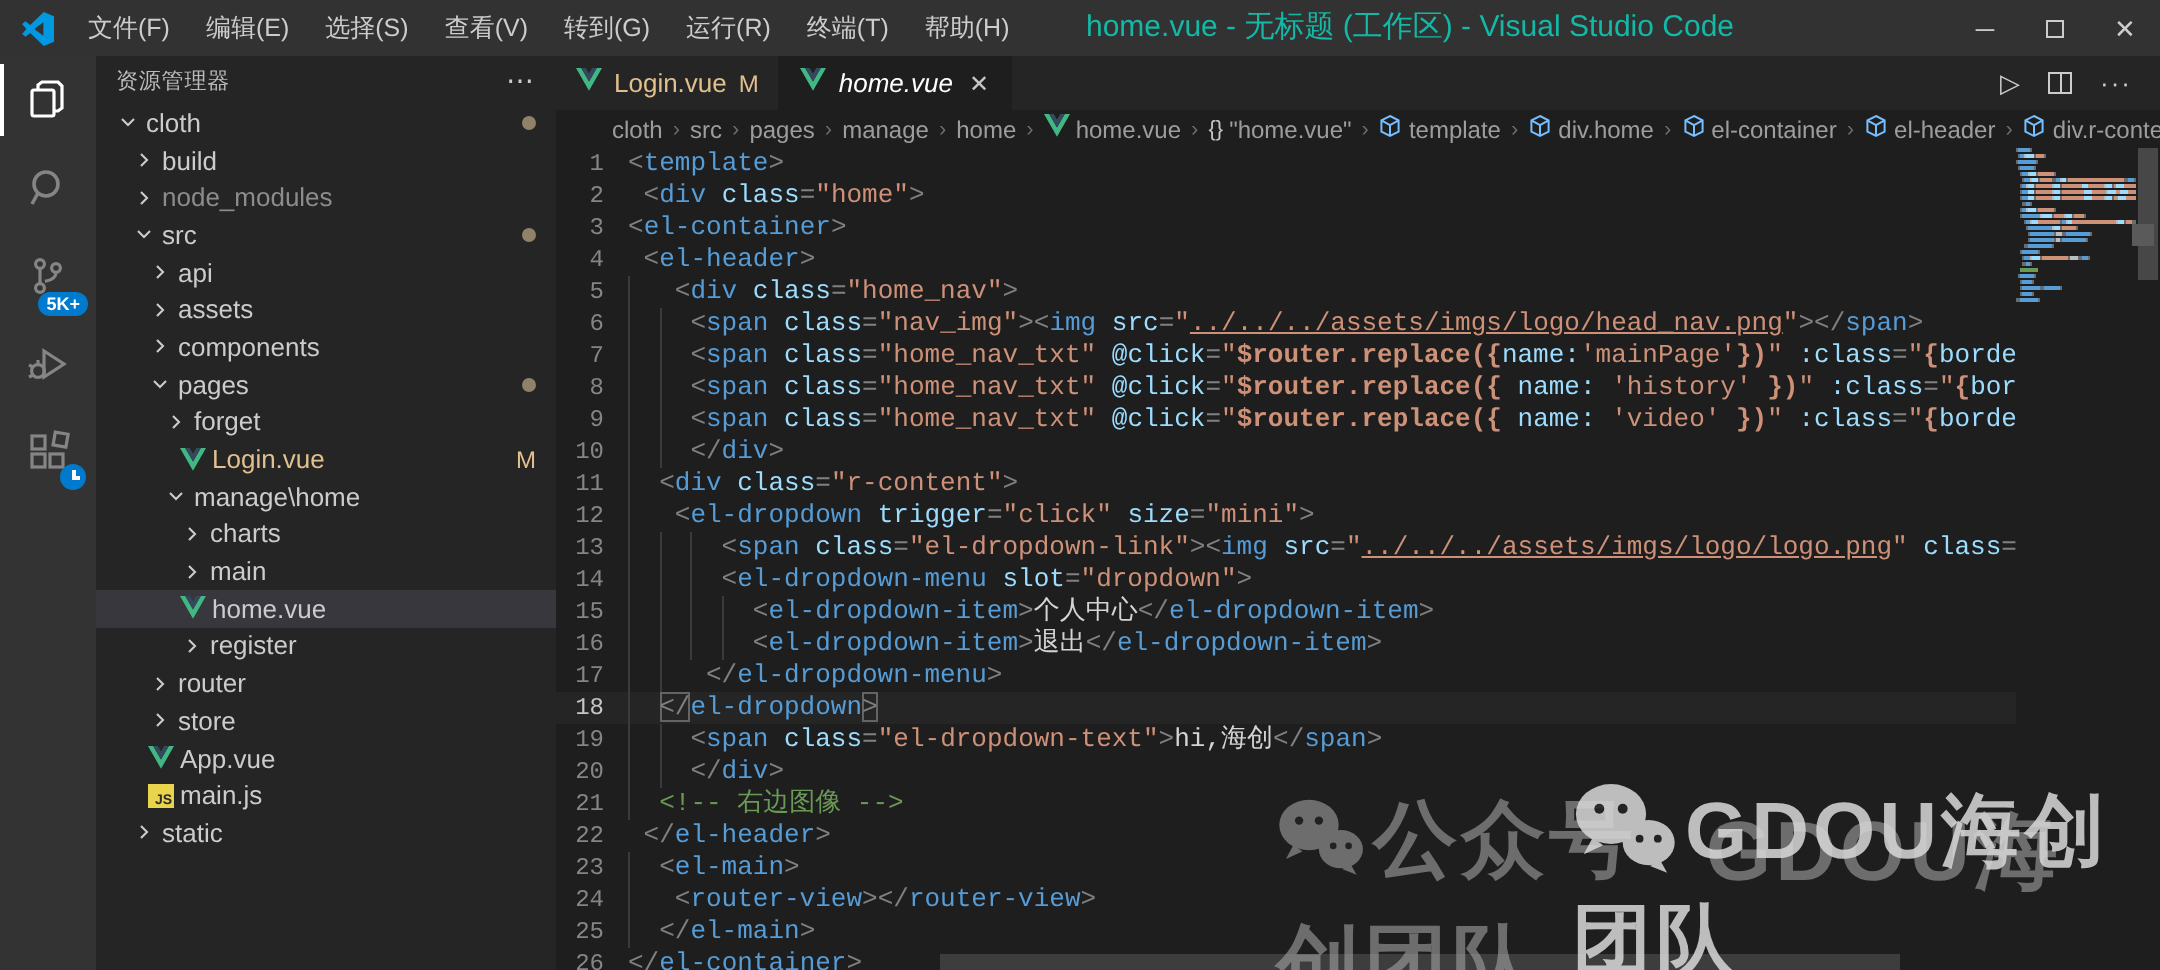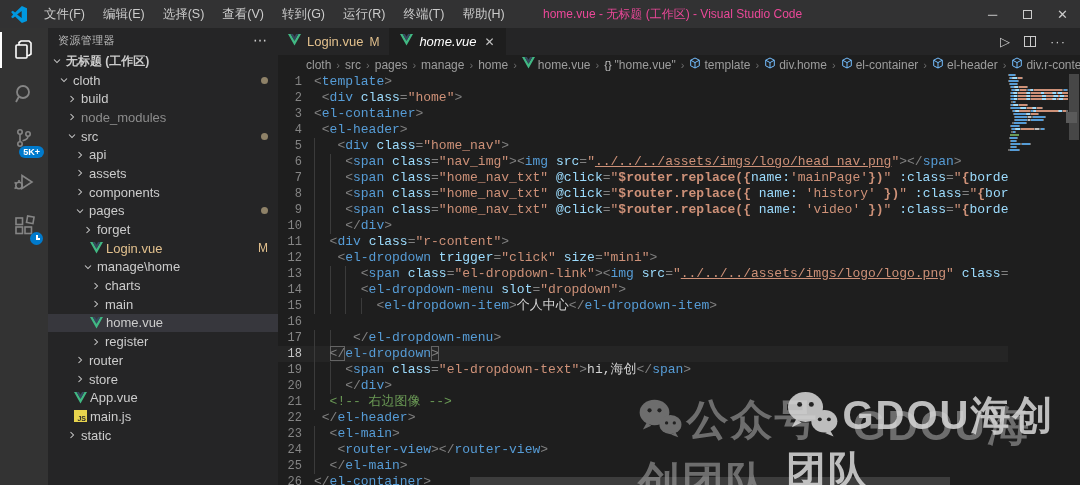--- a/index.html
+++ b/index.html
@@ -4,21 +4,21 @@
 <style>
   * { margin:0; padding:0; box-sizing:border-box; }
   body { background:#000; font-family:"Liberation Sans",sans-serif; }
   #app { position:relative; width:1080px; height:485px; background:#1e1e1e; overflow:hidden; font-family:"Liberation Sans",sans-serif; }
 
   
   .titlebar { position:absolute; top:0; left:0; right:0; height:28px; background:#323233; display:flex; align-items:center; z-index:30; }
   .vslogo { width:17px; height:17px; margin-left:10px; }
   .menus { display:flex; margin-left:8px; }
   .menu { padding:0 9px; font-size:12.5px; color:#cccccc; line-height:28px; cursor:default; }
-  .wtitle { position:absolute; left:543px; top:0; line-height:28px; font-size:12px; color:#ec4899; white-space:nowrap; }
+  .wtitle { position:absolute; left:543px; top:0; line-height:28px; font-size:15px; color:#14b8a6; white-space:nowrap; }
   .wincontrols { position:absolute; right:0; top:0; display:flex; height:28px; }
   .winbtn { width:35px; height:28px; display:flex; align-items:center; justify-content:center; color:#cccccc; font-size:13px; }
   .winbtn .maxbox { width:9px; height:9px; border:1px solid #cccccc; }
 
   
   .activitybar { position:absolute; top:28px; left:0; width:48px; bottom:0; background:#333333; z-index:20; }
   .act { position:relative; width:48px; height:44px; display:flex; align-items:center; justify-content:center; color:#858585; }
   .act.active { color:#ffffff; }
   .act.active::before { content:""; position:absolute; left:0; top:4px; bottom:4px; width:2px; background:#ffffff; }
   .act svg { width:24px; height:24px; }
@@ -163,28 +163,20 @@
         <span class="clockbadge"></span>
       </div>
     </div>
 
   <div class="sidebar">
     <div class="sb-head">
       <span class="sb-title">资源管理器</span>
       <span class="sb-more">⋯</span>
     </div>
     <div id="tree">
-        <div class="trow root" style="padding-left: 1px;">
-          <span class="chev">
-            <svg width="12" height="12" viewBox="0 0 16 16">
-              <path d="M4 6l4 4 4-4" stroke="#cccccc" stroke-width="1.4" fill="none"></path>
-            </svg>
-          </span>
-          <span class="lbl">无标题 (工作区)</span>
-        </div>
         <div class="trow" style="padding-left: 8px;">
           <span class="chev">
             <svg width="12" height="12" viewBox="0 0 16 16">
               <path d="M4 6l4 4 4-4" stroke="#cccccc" stroke-width="1.4" fill="none"></path>
             </svg>
           </span>
           <span class="lbl">cloth</span>
           <span class="rbadge dotbadge"></span>
         </div>
         <div class="trow" style="padding-left: 16px;">
@@ -450,21 +442,21 @@
         <div class="cl"><span class="ln">6</span><span class="ctext"><span class="ig"></span><span class="ig"></span><span class="p">&lt;</span><span class="t">span</span><span class="w"> </span><span class="a">class</span><span class="p">=</span><span class="s">"nav_img"</span><span class="p">&gt;&lt;</span><span class="t">img</span><span class="w"> </span><span class="a">src</span><span class="p">=</span><span class="s">"</span><span class="u">../../../assets/imgs/logo/head_nav.png</span><span class="s">"</span><span class="p">&gt;</span><span class="p">&lt;/</span><span class="t">span</span><span class="p">&gt;</span></span></div>
         <div class="cl"><span class="ln">7</span><span class="ctext"><span class="ig"></span><span class="ig"></span><span class="p">&lt;</span><span class="t">span</span><span class="w"> </span><span class="a">class</span><span class="p">=</span><span class="s">"home_nav_txt"</span><span class="w"> </span><span class="a">@click</span><span class="p">=</span><span class="s">"</span><span class="b">$router.replace({</span><span class="a">name:</span><span class="s">'mainPage'</span><span class="b">})</span><span class="s">"</span><span class="w"> </span><span class="a">:class</span><span class="p">=</span><span class="s">"</span><span class="b">{</span><span class="a">border:</span></span></div>
         <div class="cl"><span class="ln">8</span><span class="ctext"><span class="ig"></span><span class="ig"></span><span class="p">&lt;</span><span class="t">span</span><span class="w"> </span><span class="a">class</span><span class="p">=</span><span class="s">"home_nav_txt"</span><span class="w"> </span><span class="a">@click</span><span class="p">=</span><span class="s">"</span><span class="b">$router.replace({ </span><span class="a">name: </span><span class="s">'history'</span><span class="b"> })</span><span class="s">"</span><span class="w"> </span><span class="a">:class</span><span class="p">=</span><span class="s">"</span><span class="b">{</span><span class="a">border:</span></span></div>
         <div class="cl"><span class="ln">9</span><span class="ctext"><span class="ig"></span><span class="ig"></span><span class="p">&lt;</span><span class="t">span</span><span class="w"> </span><span class="a">class</span><span class="p">=</span><span class="s">"home_nav_txt"</span><span class="w"> </span><span class="a">@click</span><span class="p">=</span><span class="s">"</span><span class="b">$router.replace({ </span><span class="a">name: </span><span class="s">'video'</span><span class="b"> })</span><span class="s">"</span><span class="w"> </span><span class="a">:class</span><span class="p">=</span><span class="s">"</span><span class="b">{</span><span class="a">border:</span></span></div>
         <div class="cl"><span class="ln">10</span><span class="ctext"><span class="ig"></span><span class="ig"></span><span class="p">&lt;/</span><span class="t">div</span><span class="p">&gt;</span></span></div>
         <div class="cl"><span class="ln">11</span><span class="ctext"><span class="ig"></span><span class="p">&lt;</span><span class="t">div</span><span class="w"> </span><span class="a">class</span><span class="p">=</span><span class="s">"r-content"</span><span class="p">&gt;</span></span></div>
         <div class="cl"><span class="ln">12</span><span class="ctext"><span class="ig"></span><span class="sp1"></span><span class="p">&lt;</span><span class="t">el-dropdown</span><span class="w"> </span><span class="a">trigger</span><span class="p">=</span><span class="s">"click"</span><span class="w"> </span><span class="a">size</span><span class="p">=</span><span class="s">"mini"</span><span class="p">&gt;</span></span></div>
         <div class="cl"><span class="ln">13</span><span class="ctext"><span class="ig"></span><span class="ig"></span><span class="ig"></span><span class="p">&lt;</span><span class="t">span</span><span class="w"> </span><span class="a">class</span><span class="p">=</span><span class="s">"el-dropdown-link"</span><span class="p">&gt;&lt;</span><span class="t">img</span><span class="w"> </span><span class="a">src</span><span class="p">=</span><span class="s">"</span><span class="u">../../../assets/imgs/logo/logo.png</span><span class="s">"</span><span class="w"> </span><span class="a">class</span><span class="p">=</span></span></div>
         <div class="cl"><span class="ln">14</span><span class="ctext"><span class="ig"></span><span class="ig"></span><span class="ig"></span><span class="p">&lt;</span><span class="t">el-dropdown-menu</span><span class="w"> </span><span class="a">slot</span><span class="p">=</span><span class="s">"dropdown"</span><span class="p">&gt;</span></span></div>
         <div class="cl"><span class="ln">15</span><span class="ctext"><span class="ig"></span><span class="ig"></span><span class="ig"></span><span class="ig"></span><span class="p">&lt;</span><span class="t">el-dropdown-item</span><span class="p">&gt;</span><span class="w">个人中心</span><span class="p">&lt;/</span><span class="t">el-dropdown-item</span><span class="p">&gt;</span></span></div>
-        <div class="cl"><span class="ln">16</span></div>
+        <div class="cl"><span class="ln">16</span><span class="ctext"><span class="ig"></span><span class="ig"></span><span class="ig"></span><span class="ig"></span><span class="p">&lt;</span><span class="t">el-dropdown-item</span><span class="p">&gt;</span><span class="w">退出</span><span class="p">&lt;/</span><span class="t">el-dropdown-item</span><span class="p">&gt;</span></span></div>
         <div class="cl"><span class="ln">17</span><span class="ctext"><span class="ig"></span><span class="ig"></span><span class="sp1"></span><span class="p">&lt;/</span><span class="t">el-dropdown-menu</span><span class="p">&gt;</span></span></div>
         <div class="cl cur"><span class="ln">18</span><span class="ctext"><span class="ig"></span><span class="m">&lt;/</span><span class="t">el-dropdown</span><span class="m">&gt;</span></span></div>
         <div class="cl"><span class="ln">19</span><span class="ctext"><span class="ig"></span><span class="ig"></span><span class="p">&lt;</span><span class="t">span</span><span class="w"> </span><span class="a">class</span><span class="p">=</span><span class="s">"el-dropdown-text"</span><span class="p">&gt;</span><span class="w">hi,海创</span><span class="p">&lt;/</span><span class="t">span</span><span class="p">&gt;</span></span></div>
         <div class="cl"><span class="ln">20</span><span class="ctext"><span class="ig"></span><span class="ig"></span><span class="p">&lt;/</span><span class="t">div</span><span class="p">&gt;</span></span></div>
         <div class="cl"><span class="ln">21</span><span class="ctext"><span class="ig"></span><span class="c">&lt;!-- 右边图像 --&gt;</span></span></div>
         <div class="cl"><span class="ln">22</span><span class="ctext"><span class="sp1"></span><span class="p">&lt;/</span><span class="t">el-header</span><span class="p">&gt;</span></span></div>
         <div class="cl"><span class="ln">23</span><span class="ctext"><span class="ig"></span><span class="p">&lt;</span><span class="t">el-main</span><span class="p">&gt;</span></span></div>
         <div class="cl"><span class="ln">24</span><span class="ctext"><span class="ig"></span><span class="sp1"></span><span class="p">&lt;</span><span class="t">router-view</span><span class="p">&gt;&lt;/</span><span class="t">router-view</span><span class="p">&gt;</span></span></div>
         <div class="cl"><span class="ln">25</span><span class="ctext"><span class="ig"></span><span class="p">&lt;/</span><span class="t">el-main</span><span class="p">&gt;</span></span></div>
         <div class="cl"><span class="ln">26</span><span class="ctext"><span class="p">&lt;/</span><span class="t">el-container</span><span class="p">&gt;</span></span></div>

